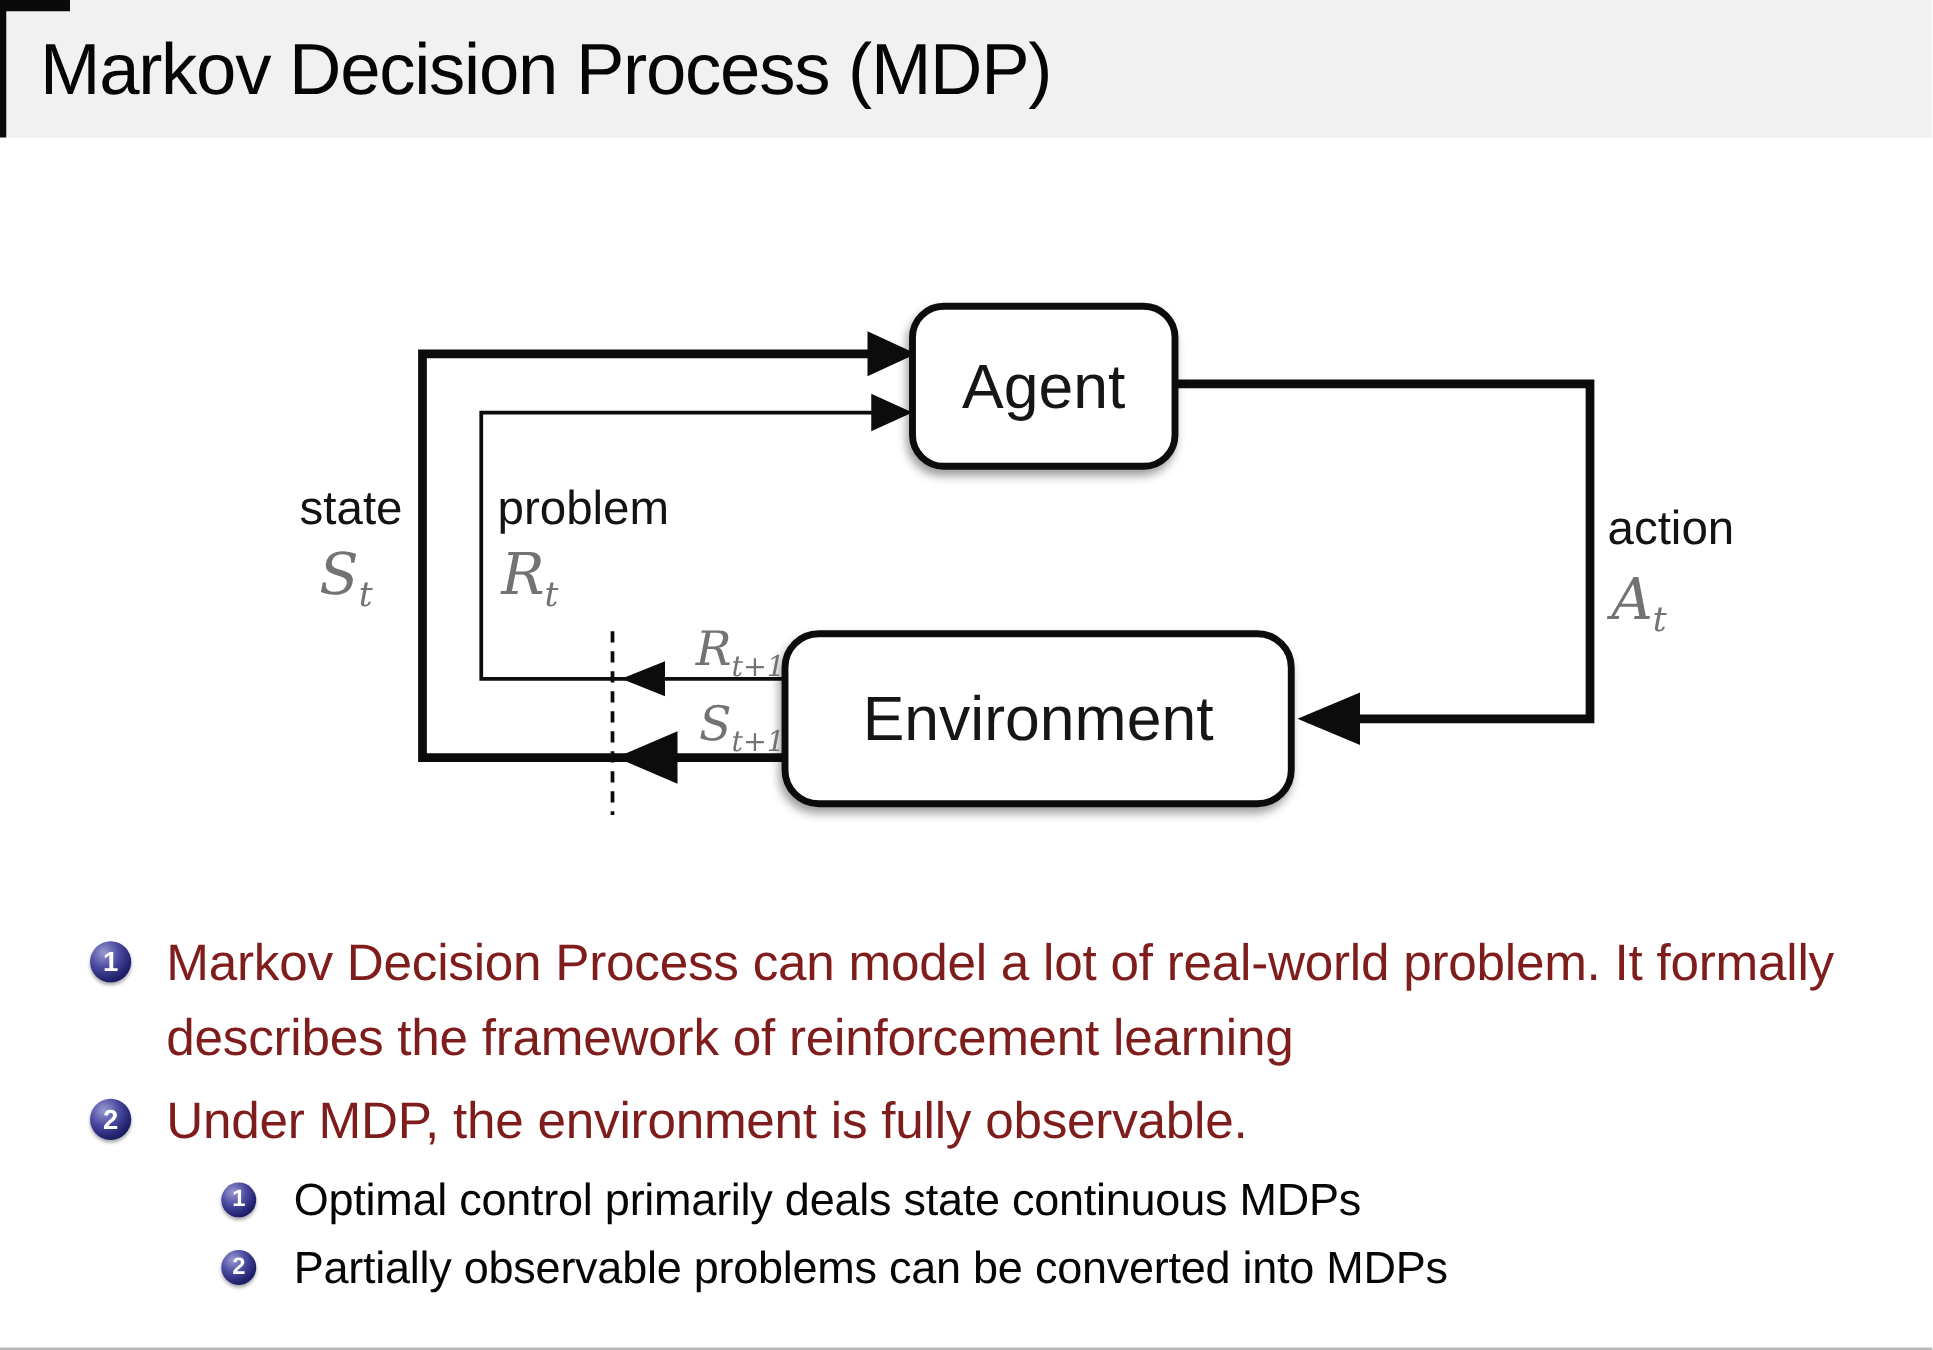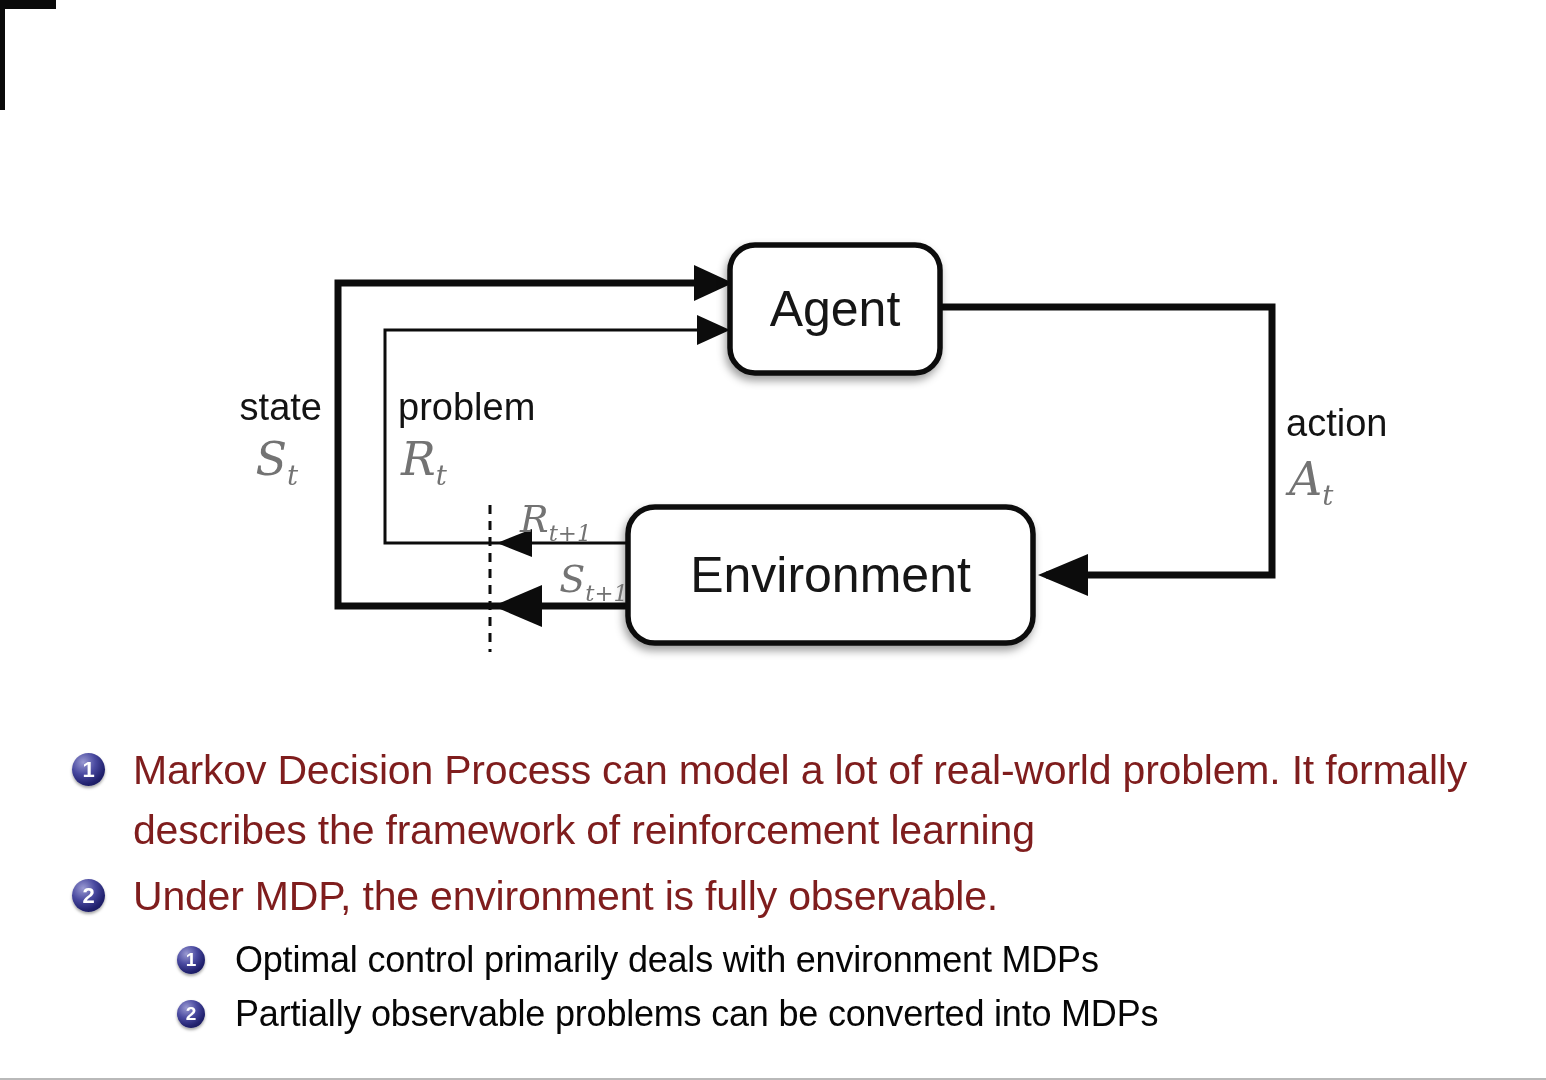--- a/index.html
+++ b/index.html
@@ -46,20 +46,23 @@
   .badge-main { width:33px; height:33px; font-size:22px; }
   .badge-sub  { width:28px; height:28px; font-size:19px; }
   .bullet-text { position:absolute; font-size:41px; line-height:60px; color:#7f1d1d; letter-spacing:-0.2px; }
   .subbullet-text { position:absolute; font-size:36px; line-height:48px; color:#060606; letter-spacing:-0.2px; }
 </style>
 </head>
 <body>
 
 <div class="slide">
 
+  <div class="header">
+    <div class="header-title">Markov Decision Process (MDP)</div>
+  </div>
   <div class="corner-bar-top"></div>
   <div class="corner-bar-left"></div>
 
   <div class="diagram">
     <svg width="1546" height="700" viewBox="0 0 1546 700">
 
       <polyline class="dline" stroke-width="7" points="628,606 338,606 338,283 700,283"></polyline>
       <polygon class="dhead" points="733,283 694,265 694,301"></polygon>
 
       <polyline class="dline" stroke-width="3" points="628,543 385,543 385,330 704,330"></polyline>
@@ -82,31 +85,31 @@
 
     <div class="dlabel word-label" style="left:180px; top:386px; width:142px; text-align:right;">state</div>
     <div class="dlabel math sym-t" style="left:180px; top:432px; width:118px; text-align:right;"><span>S</span><sub>t</sub></div>
 
     <div class="dlabel word-label" style="left:398px; top:386px;">problem</div>
     <div class="dlabel math sym-t" style="left:401px; top:432px;"><span>R</span><sub>t</sub></div>
 
     <div class="dlabel word-label" style="left:1286px; top:402px;">action</div>
     <div class="dlabel math sym-t" style="left:1289px; top:452px;"><span>A</span><sub>t</sub></div>
 
-    <div class="dlabel math sym-next" style="left:520px; top:497px; width:108px; text-align:left;"><span>R</span><sub>t+1</sub></div>
+    <div class="dlabel math sym-next" style="left:520px; top:497px; width:108px; text-align:right;"><span>R</span><sub>t+1</sub></div>
     <div class="dlabel math sym-next" style="left:520px; top:557px; width:108px; text-align:right;"><span>S</span><sub>t+1</sub></div>
   </div>
 
   <div>
     <div class="badge badge-main" style="left:72px; top:753px;">1</div>
     <div class="bullet-text" style="left:133px; top:740px; width:1392px;">Markov Decision Process can model a lot of real-world problem. It formally describes the framework of reinforcement learning</div>
 
     <div class="badge badge-main" style="left:72px; top:879px;">2</div>
     <div class="bullet-text" style="left:133px; top:866px; width:1392px;">Under MDP, the environment is fully observable.</div>
 
     <div class="badge badge-sub" style="left:177px; top:946px;">1</div>
-    <div class="subbullet-text" style="left:235px; top:936px; width:1290px;">Optimal control primarily deals with environment MDPs</div>
+    <div class="subbullet-text" style="left:235px; top:936px; width:1290px;">Optimal control primarily deals state continuous MDPs</div>
 
     <div class="badge badge-sub" style="left:177px; top:1000px;">2</div>
     <div class="subbullet-text" style="left:235px; top:990px; width:1290px;">Partially observable problems can be converted into MDPs</div>
   </div>
 
 </div>
 
 </body></html>

